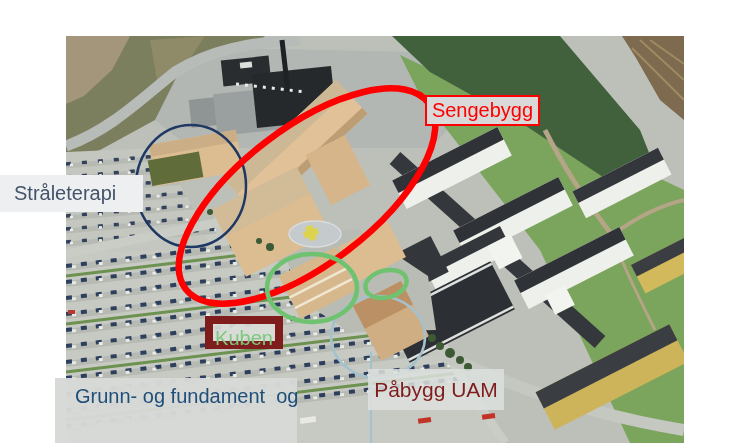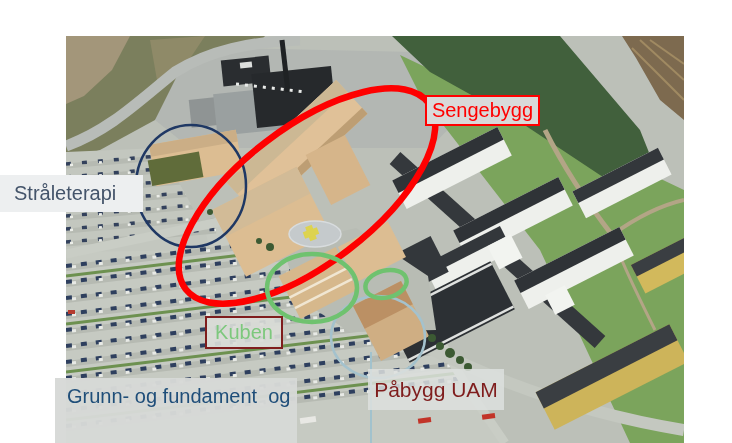--- a/index.html
+++ b/index.html
@@ -15,27 +15,27 @@
     padding-left:14px;
     margin-top:44px;
   }
   .lbl-sengebygg{
     left:425px;top:95px;width:115px;height:31px;
     background:#d9d9d9;border:2px solid #ff0000;color:#ff0000;
     font-size:20px;line-height:26px;text-align:center;
   }
   .lbl-kuben{
     left:205px;top:316px;width:78px;height:33px;
-    background:rgba(218,220,216,0.92);border:2px solid #7f1d1d;color:#7dc87d;
+    background:rgba(218,220,216,0.92);border:8px solid #7f1d1d;color:#7dc87d;
     font-size:20px;line-height:28px;text-align:center;
   }
   .lbl-grunn{
     left:55px;top:378px;width:242px;height:65px;
     background:rgba(215,217,215,0.97);color:#1f4e79;
-    font-size:20px;line-height:28px;padding:4px 0 0 12px;
+    font-size:20px;line-height:28px;padding:4px 0 0 20px;
   }
   .lbl-grunn .line{display:block;white-space:pre;}
   .lbl-pabygg{
     left:368px;top:369px;width:136px;height:41px;
     background:rgba(221,224,222,0.85);color:#7f1d1d;
     font-size:21px;line-height:41px;text-align:center;
   }
 </style>
 </head>
 <body>

